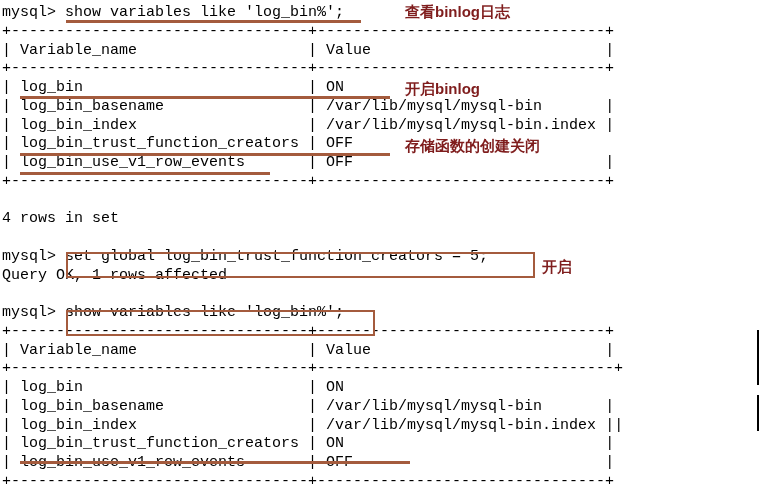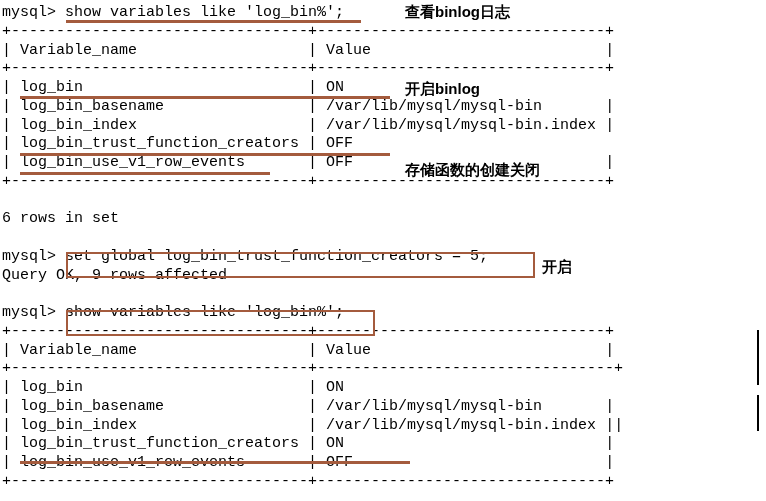--- a/index.html
+++ b/index.html
@@ -15,21 +15,21 @@
     }
     pre {
       margin: 0;
       font-family: inherit;
       font-size: inherit;
       line-height: inherit;
       white-space: pre;
     }
     .annot {
       position: absolute;
-      color: #000000;
+      color: #7f1d1d;
       font-family: "Microsoft YaHei", "SimSun", sans-serif;
       font-weight: bold;
       font-size: 15px;
       pointer-events: none;
     }
     .uline {
       position: absolute;
       height: 3px;
       background: #a45b3d;
       pointer-events: none;
@@ -54,44 +54,44 @@
 <span>+---------------------------------+--------------------------------+</span>
 | <span>Variable_name</span>                   | <span>Value</span>                          |
 <span>+---------------------------------+--------------------------------+</span>
 | <span>log_bin</span>                         | <span>ON</span>
 | <span>log_bin_basename</span>                | <span>/var/lib/mysql/mysql-bin</span>       |
 | <span>log_bin_index</span>                   | <span>/var/lib/mysql/mysql-bin.index</span> |
 | <span>log_bin_trust_function_creators</span> | <span>OFF</span>
 | <span>log_bin_use_v1_row_events</span>       | <span>OFF</span>                            |
 <span>+---------------------------------+--------------------------------+</span>
 
-<span>6 rows in set</span>
+<span>4 rows in set</span>
 
 <span><span>mysql&gt;</span> <span>set global log_bin_trust_function_creators = 5;</span></span>
-<span>Query OK, 9 rows affected</span>
+<span>Query OK, 1 rows affected</span>
 
 <span><span>mysql&gt;</span> <span>show variables like 'log_bin%';</span></span>
 <span>+---------------------------------+--------------------------------+</span>
 | <span>Variable_name</span>                   | <span>Value</span>                          |
 <span>+---------------------------------+---------------------------------+</span>
 | <span>log_bin</span>                         | <span>ON</span>
 | <span>log_bin_basename</span>                | <span>/var/lib/mysql/mysql-bin</span>       |
 | <span>log_bin_index</span>                   | <span>/var/lib/mysql/mysql-bin.index</span> ||
 | <span>log_bin_trust_function_creators</span> | <span>ON</span>                             |
 | <span>log_bin_use_v1_row_events</span>       | <span>OFF</span>                            |
 <span>+---------------------------------+--------------------------------+</span></pre>
 
 <div class="uline" style="left:66px; top:20px; width:295px;"></div>
 <div class="annot" style="left:405px; top:3px;">查看binlog日志</div>
 
 <div class="uline" style="left:20px; top:96px; width:370px;"></div>
 <div class="annot" style="left:405px; top:80px;">开启binlog</div>
 
 <div class="uline" style="left:20px; top:153px; width:370px;"></div>
-<div class="annot" style="left:405px; top:137px;margin-top:24px;">存储函数的创建关闭</div>
+<div class="annot" style="left:405px; top:137px;">存储函数的创建关闭</div>
 
 <div class="uline" style="left:20px; top:172px; width:250px;"></div>
 
 <div class="boxout" style="left:66px; top:252px; width:465px; height:22px;"></div>
 <div class="annot" style="left:542px; top:258px;">开启</div>
 
 <div class="boxout" style="left:66px; top:310px; width:305px; height:22px;"></div>
 
 <div class="uline" style="left:20px; top:461px; width:390px;"></div>
 

